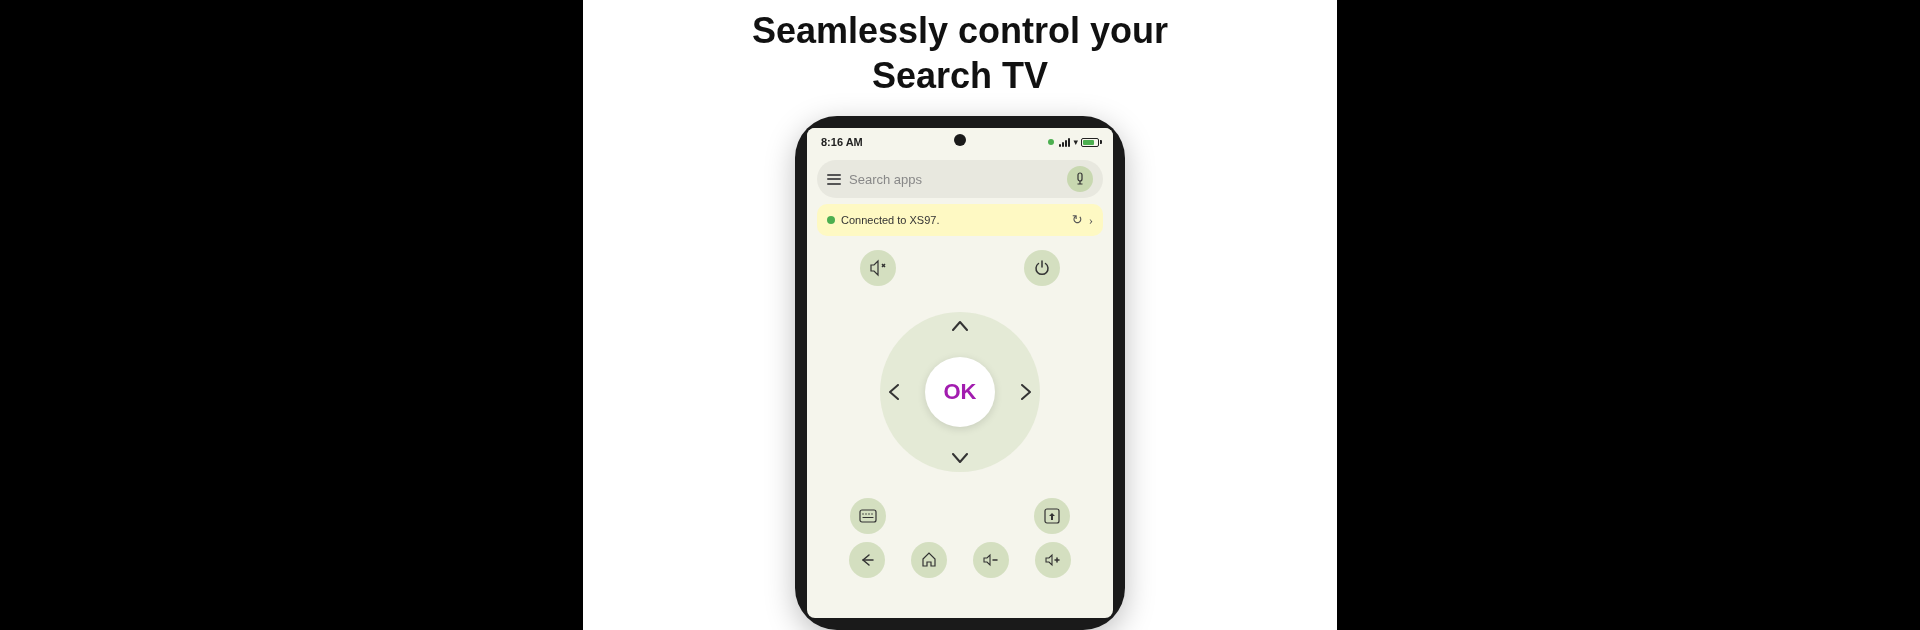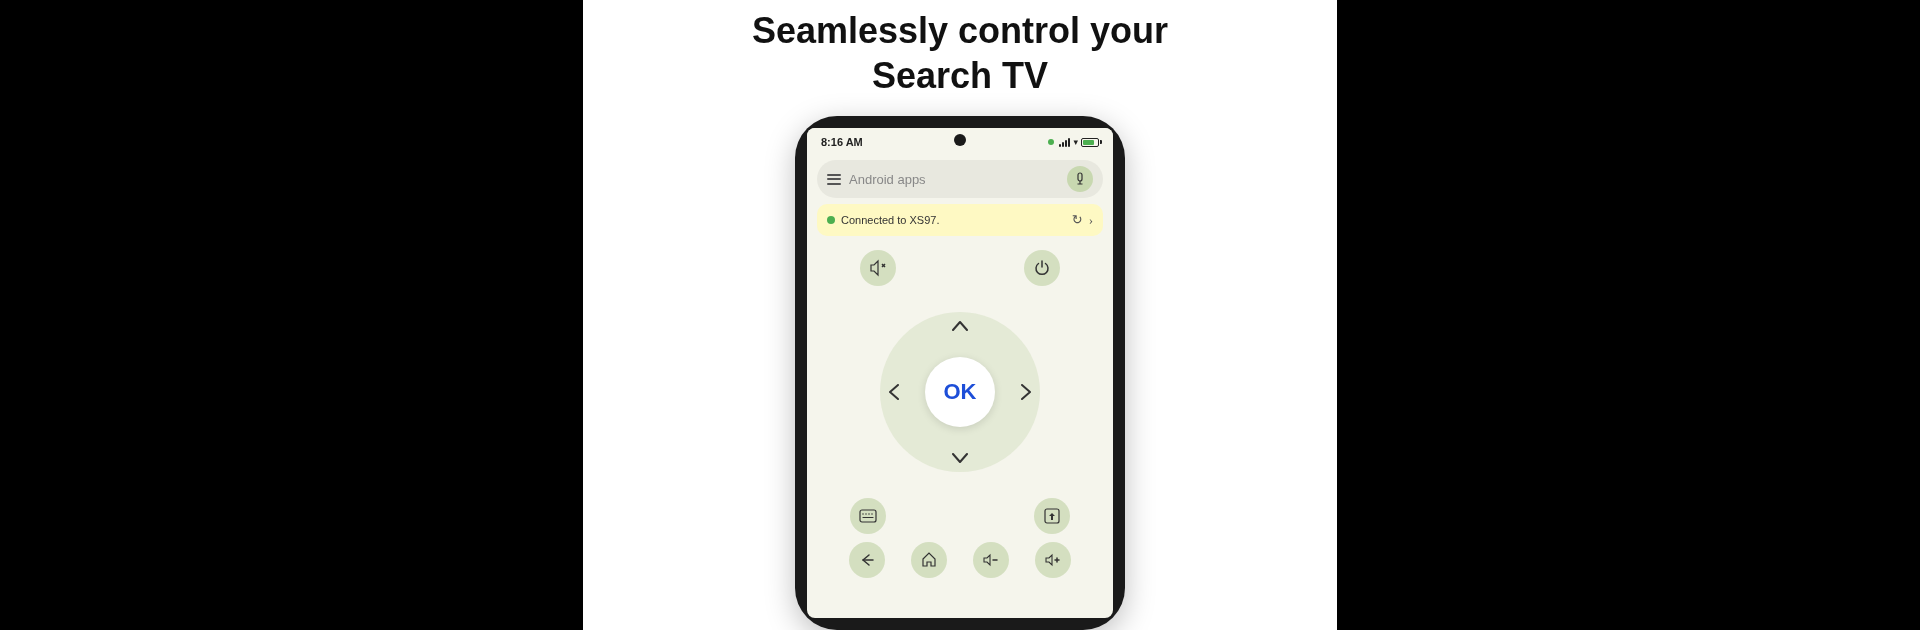--- a/index.html
+++ b/index.html
@@ -289,21 +289,21 @@
       transform: translate(-50%, -50%);
       width: 70px;
       height: 70px;
       border-radius: 50%;
       background: #fff;
       display: flex;
       align-items: center;
       justify-content: center;
       font-size: 22px;
       font-weight: 700;
-      color: #1d4ed8;
+      color: #a21caf;
       font-family: Arial, sans-serif;
       z-index: 5;
       box-shadow: 0 2px 8px rgba(0,0,0,0.12);
     }
 
     .dpad-btn {
       position: absolute;
       width: 32px;
       height: 32px;
       border-radius: 50%;
@@ -389,21 +389,21 @@
           </div>
         </div>
       </div>
 
       <div class="search-bar">
         <div class="hamburger-icon">
           <span></span>
             <span></span>
             <span></span>
         </div>
-        <span class="search-text">Android apps</span>
+        <span class="search-text">Search apps</span>
         <div class="search-icon-right">
           <svg width="14" height="14" viewBox="0 0 14 14" fill="none">
             <rect x="5" y="1" width="4" height="8" rx="2" stroke="#333" stroke-width="1.2"></rect>
             <line x1="7" y1="9" x2="7" y2="12" stroke="#333" stroke-width="1.2"></line>
             <line x1="4.5" y1="12" x2="9.5" y2="12" stroke="#333" stroke-width="1.2"></line>
           </svg>
         </div>
       </div>
 
       <div class="connected-bar">

